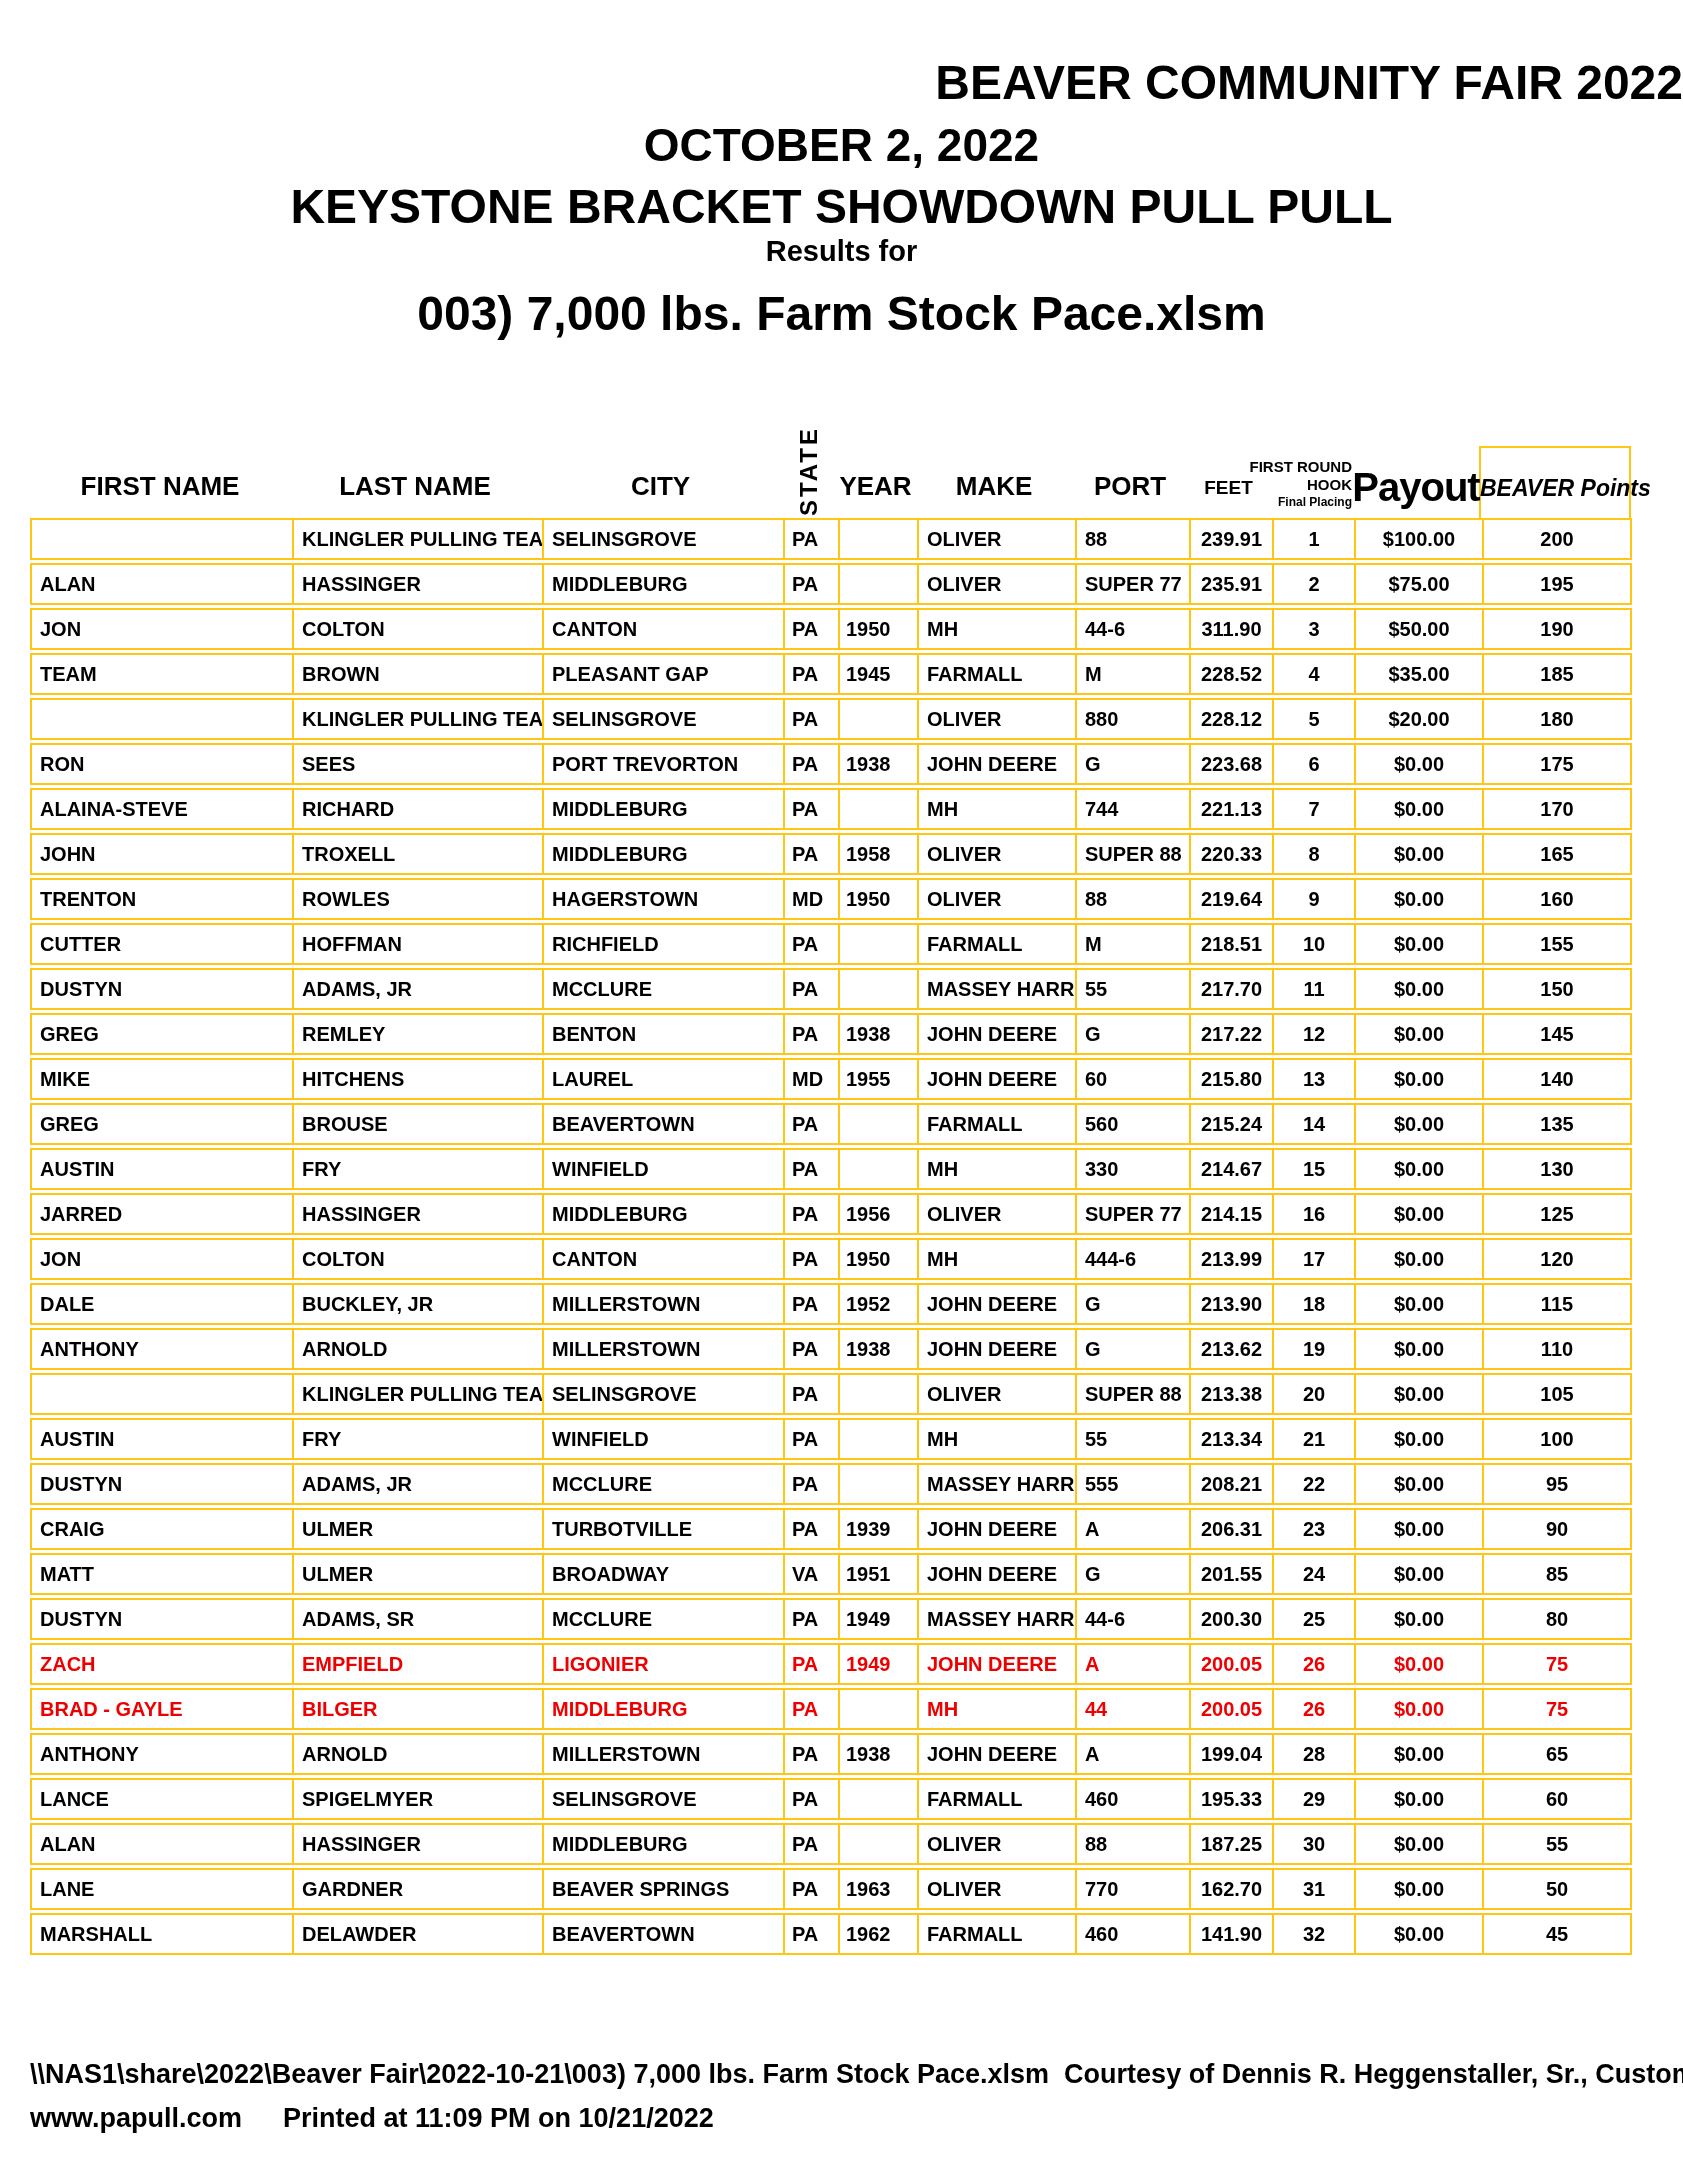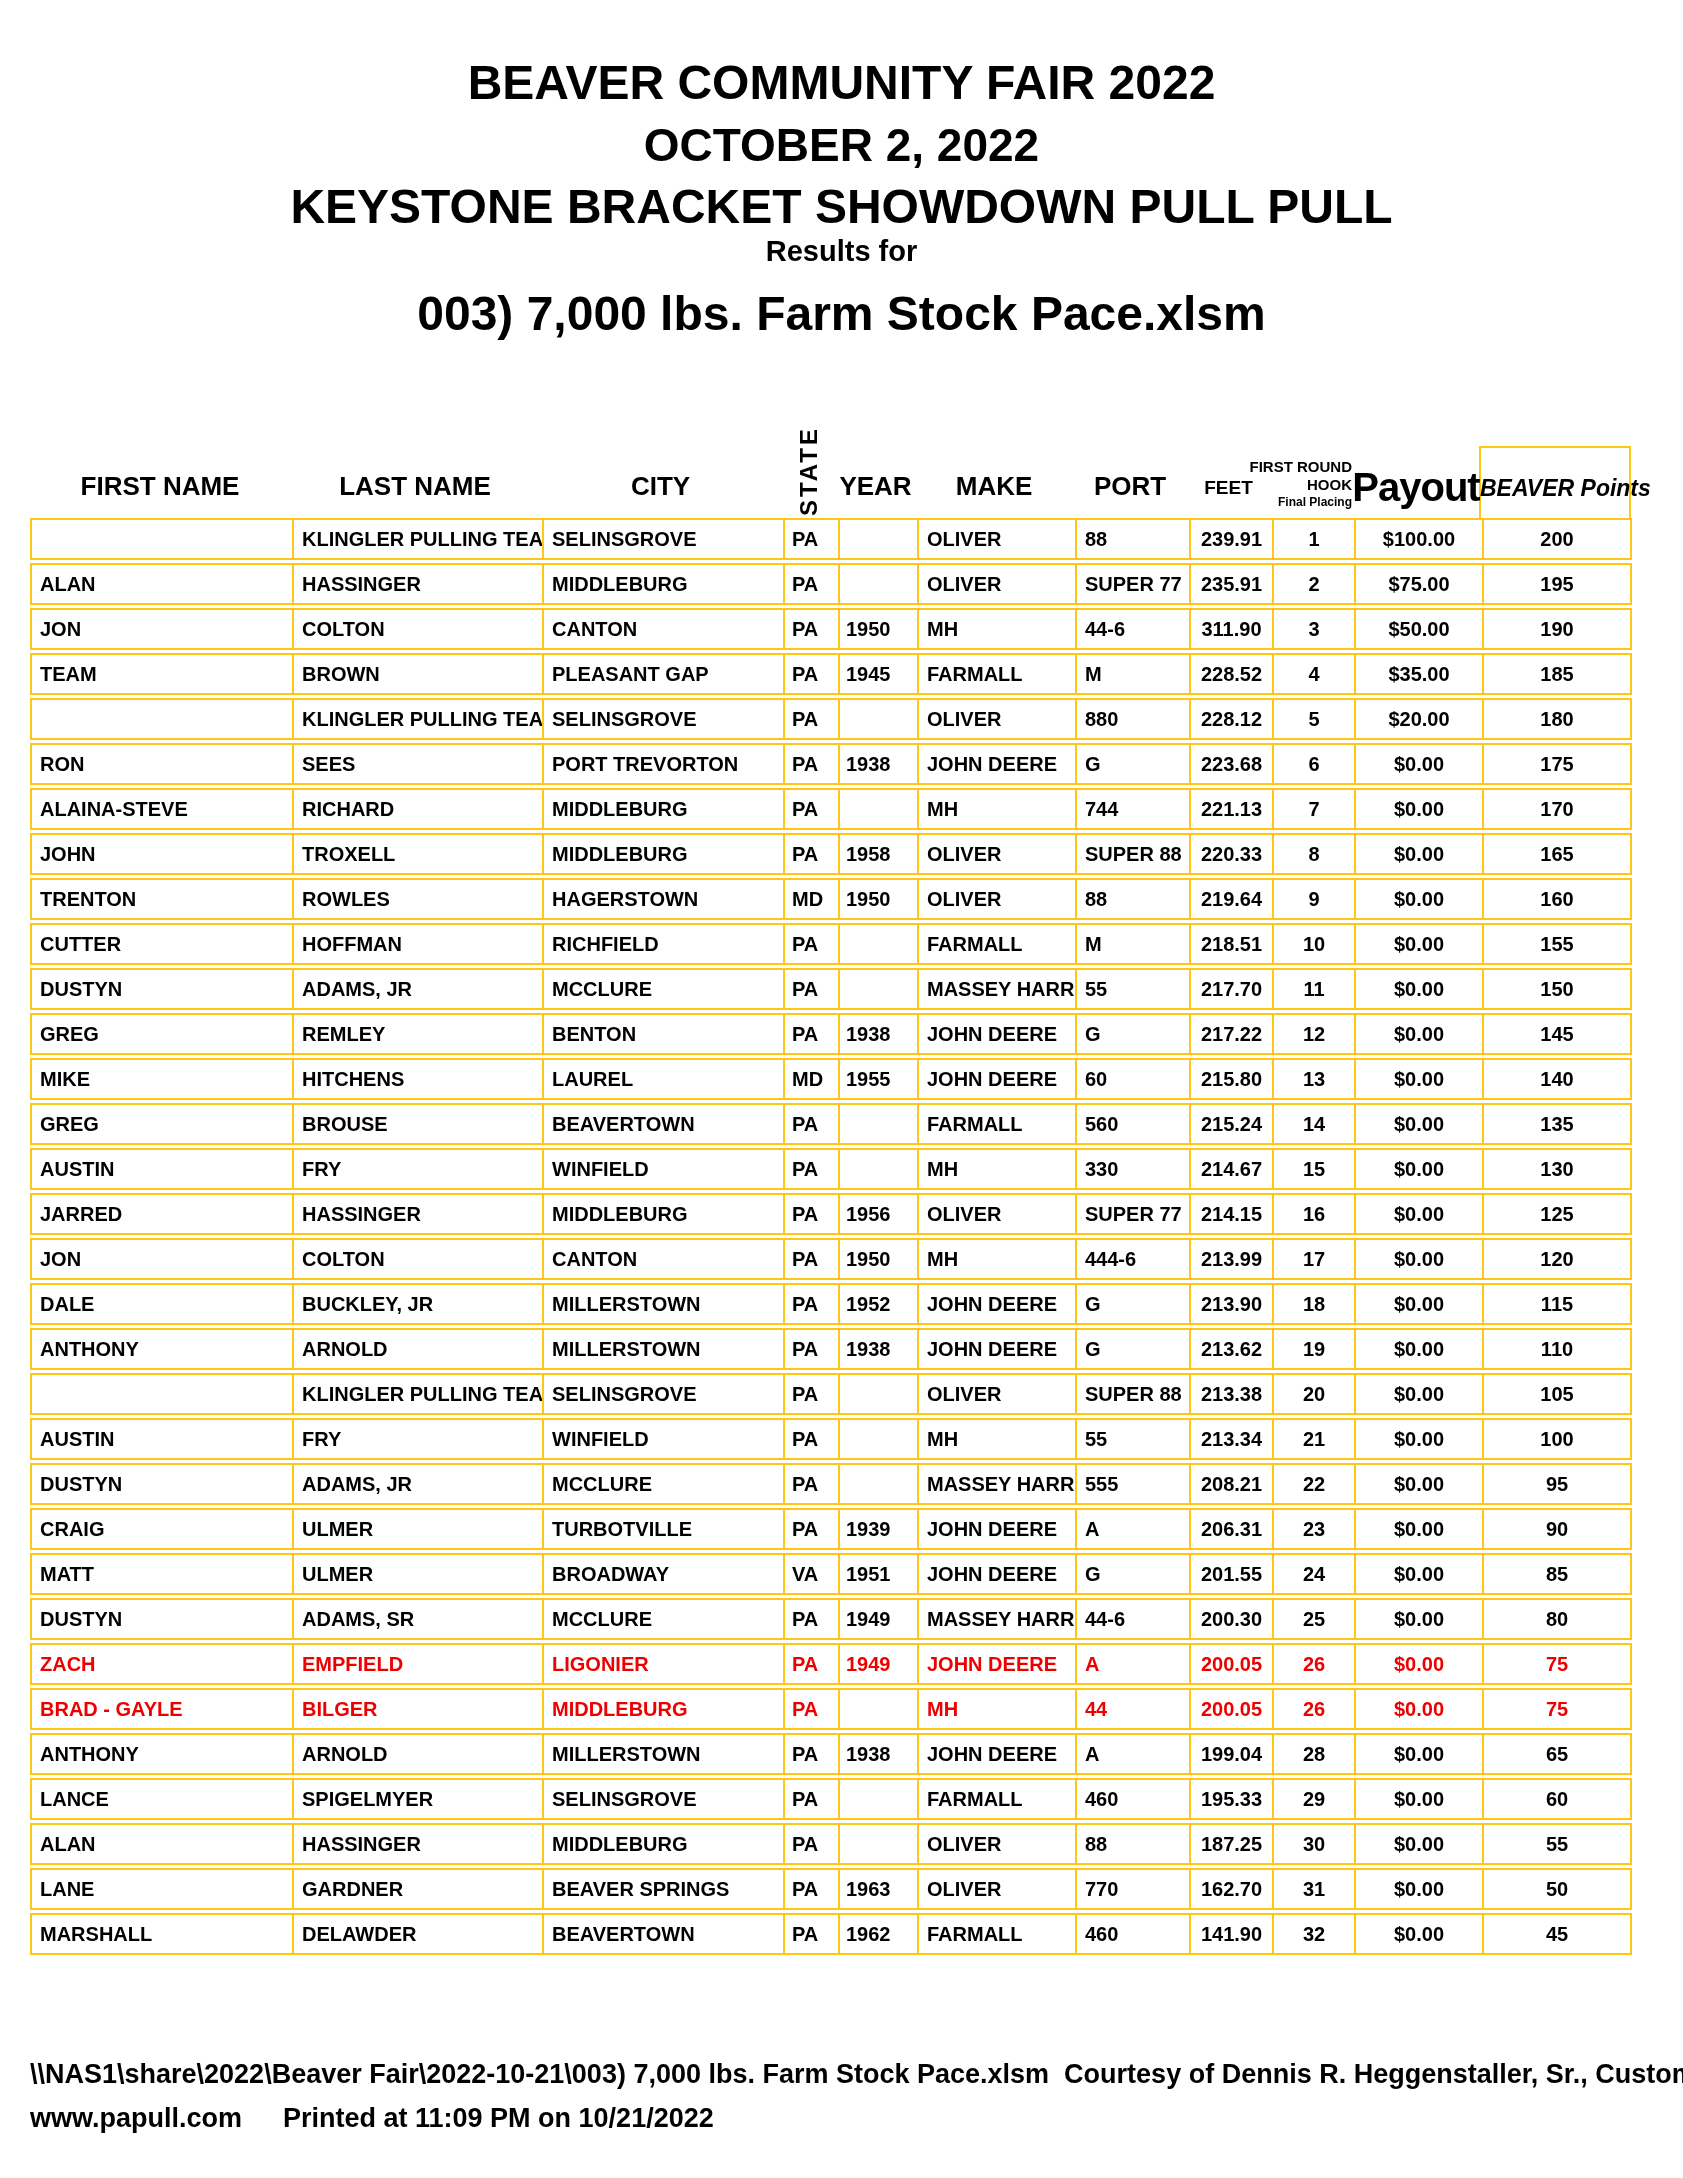--- a/index.html
+++ b/index.html
@@ -11,21 +11,21 @@
     position:relative;
     width:1683px;height:2178px;
     background:#ffffff;
     font-family:"Liberation Sans", sans-serif;
     font-weight:700;
     color:#000;
     overflow:hidden;
   }
   
   .t{position:absolute;left:0;width:1683px;text-align:center;font-weight:700;white-space:nowrap;}
-  .t1{top:55px;font-size:48px;}
+  .t1{top:55px;font-size:48px;text-align:right;}
   .t2{top:118px;font-size:46px;}
   .t3{top:179px;font-size:48px;}
   .t4{top:235px;font-size:29px;}
   .t5{top:286px;font-size:48px;}
 
   
   .thead,.row{
     display:grid;
     grid-template-columns:260px 250px 241px 55px 79px 158px 114px 83px 82px 128px 1fr;
   }

